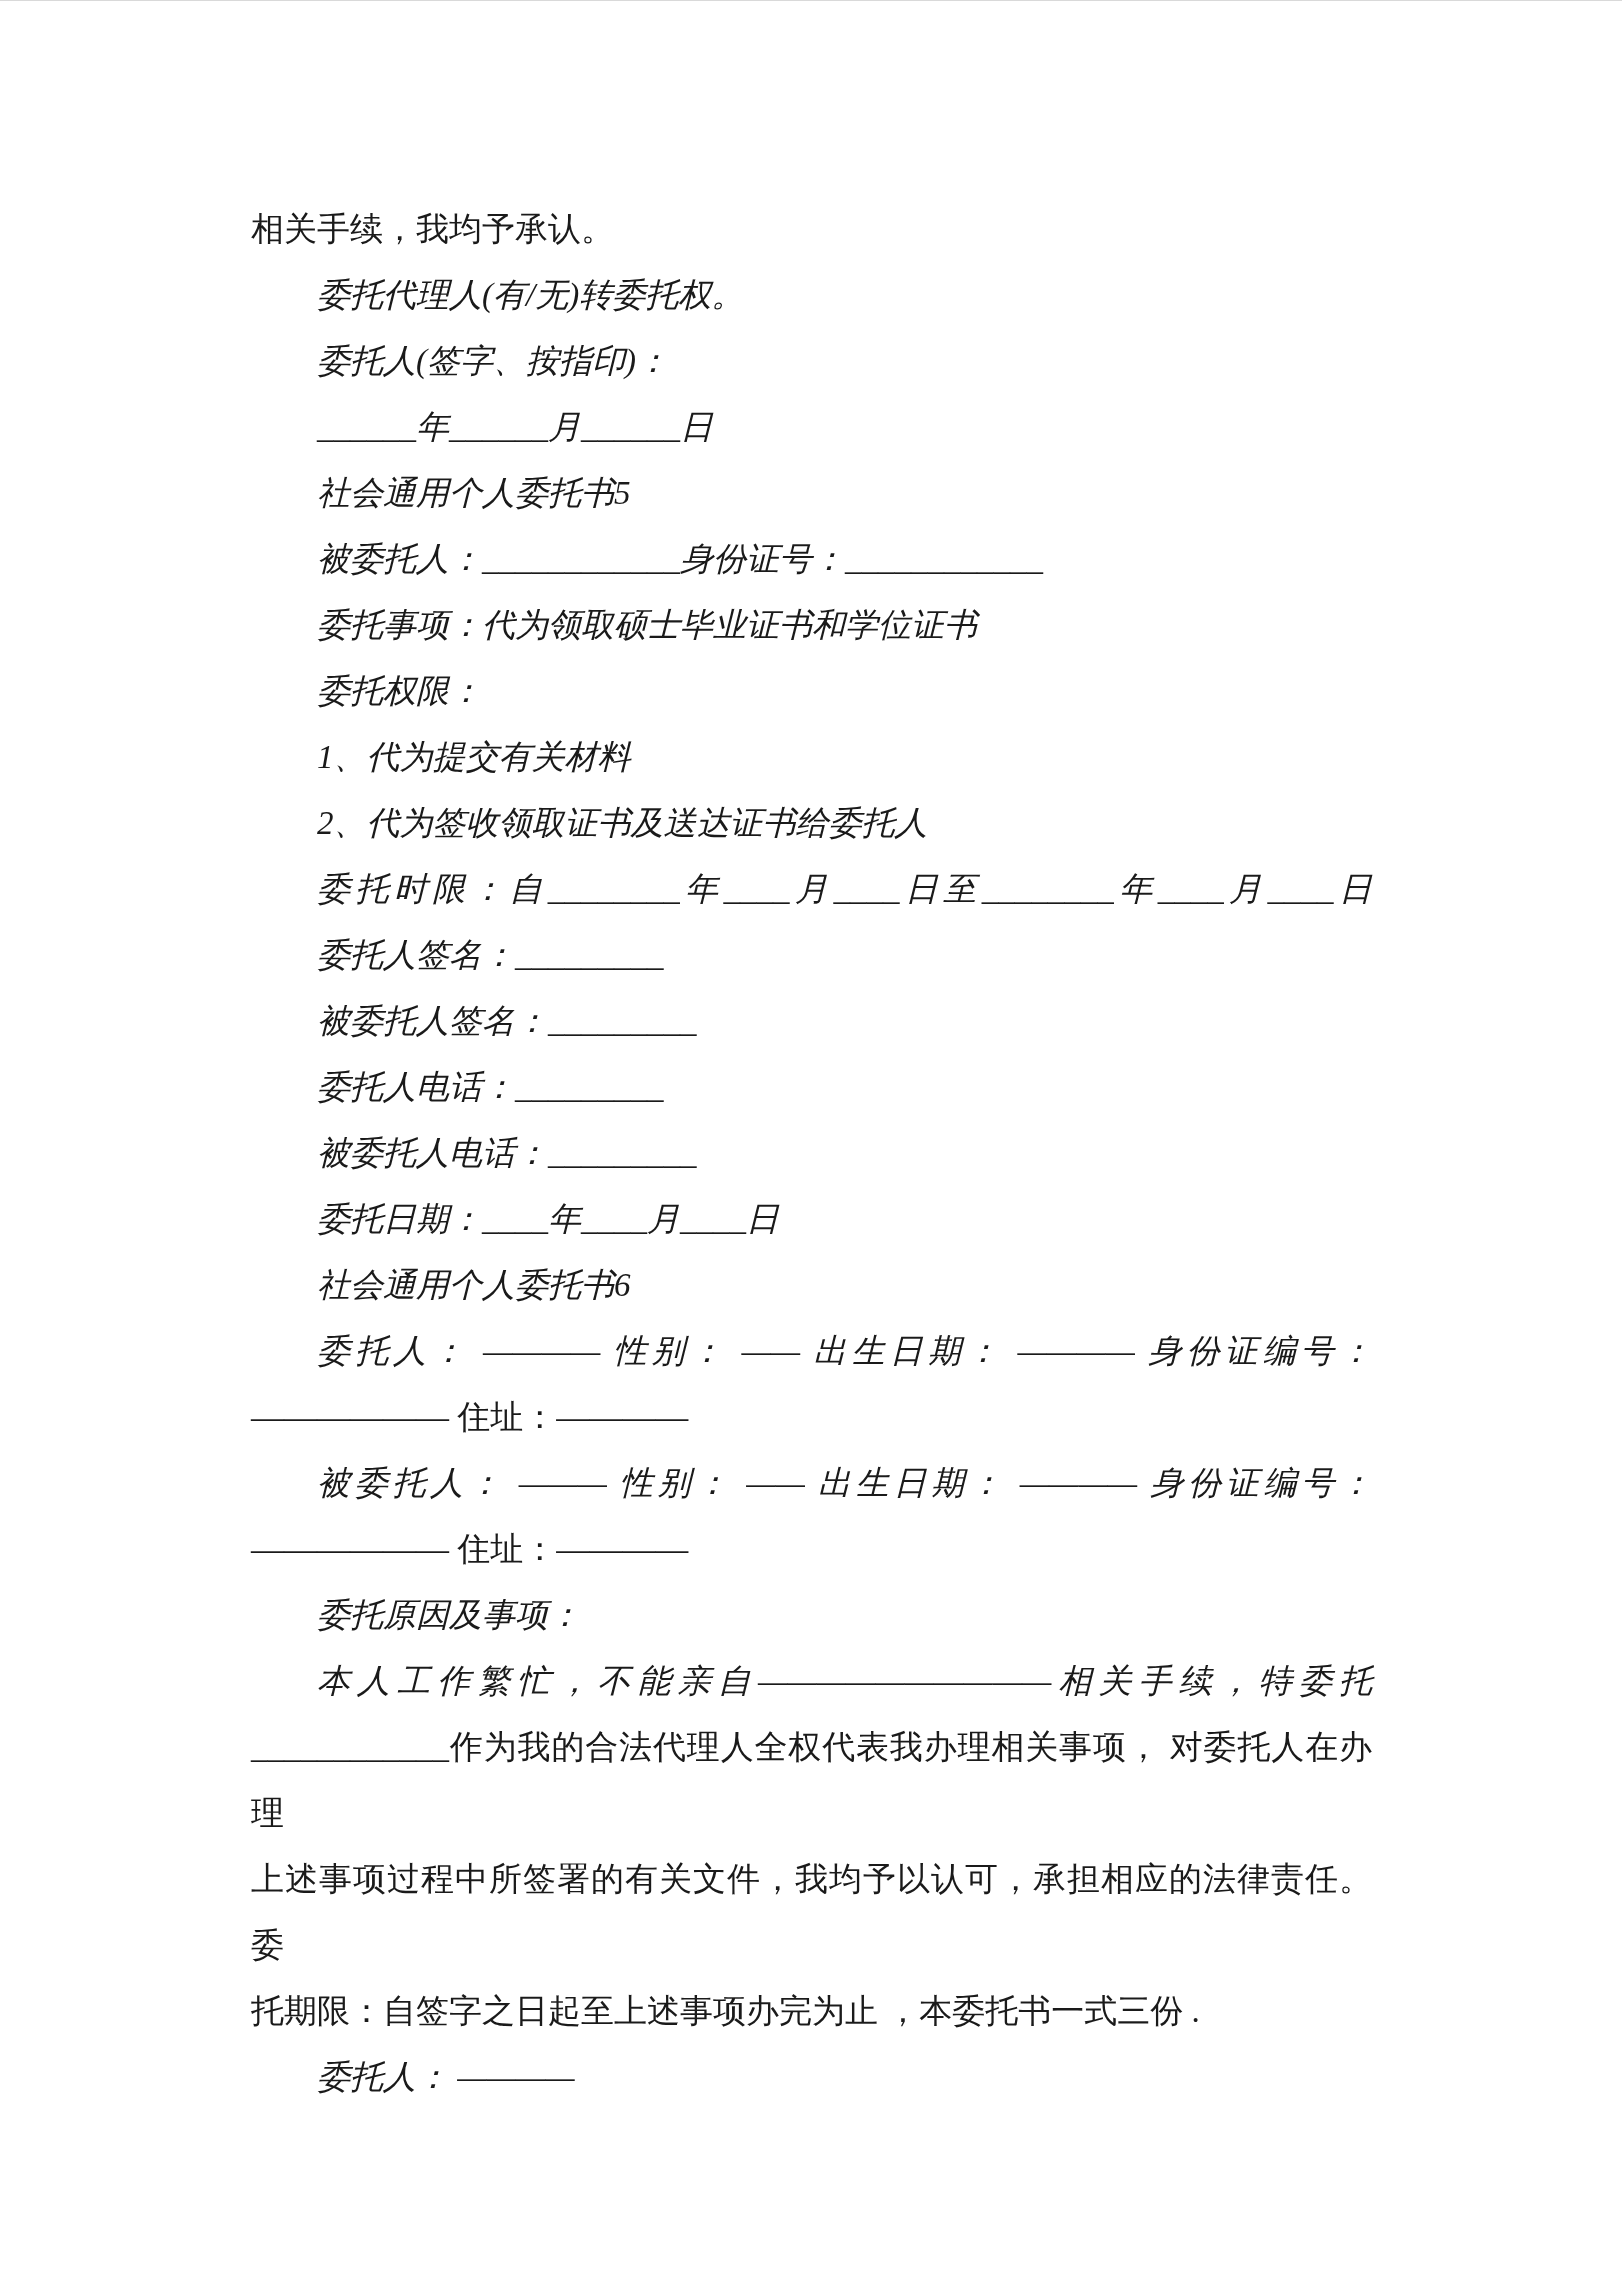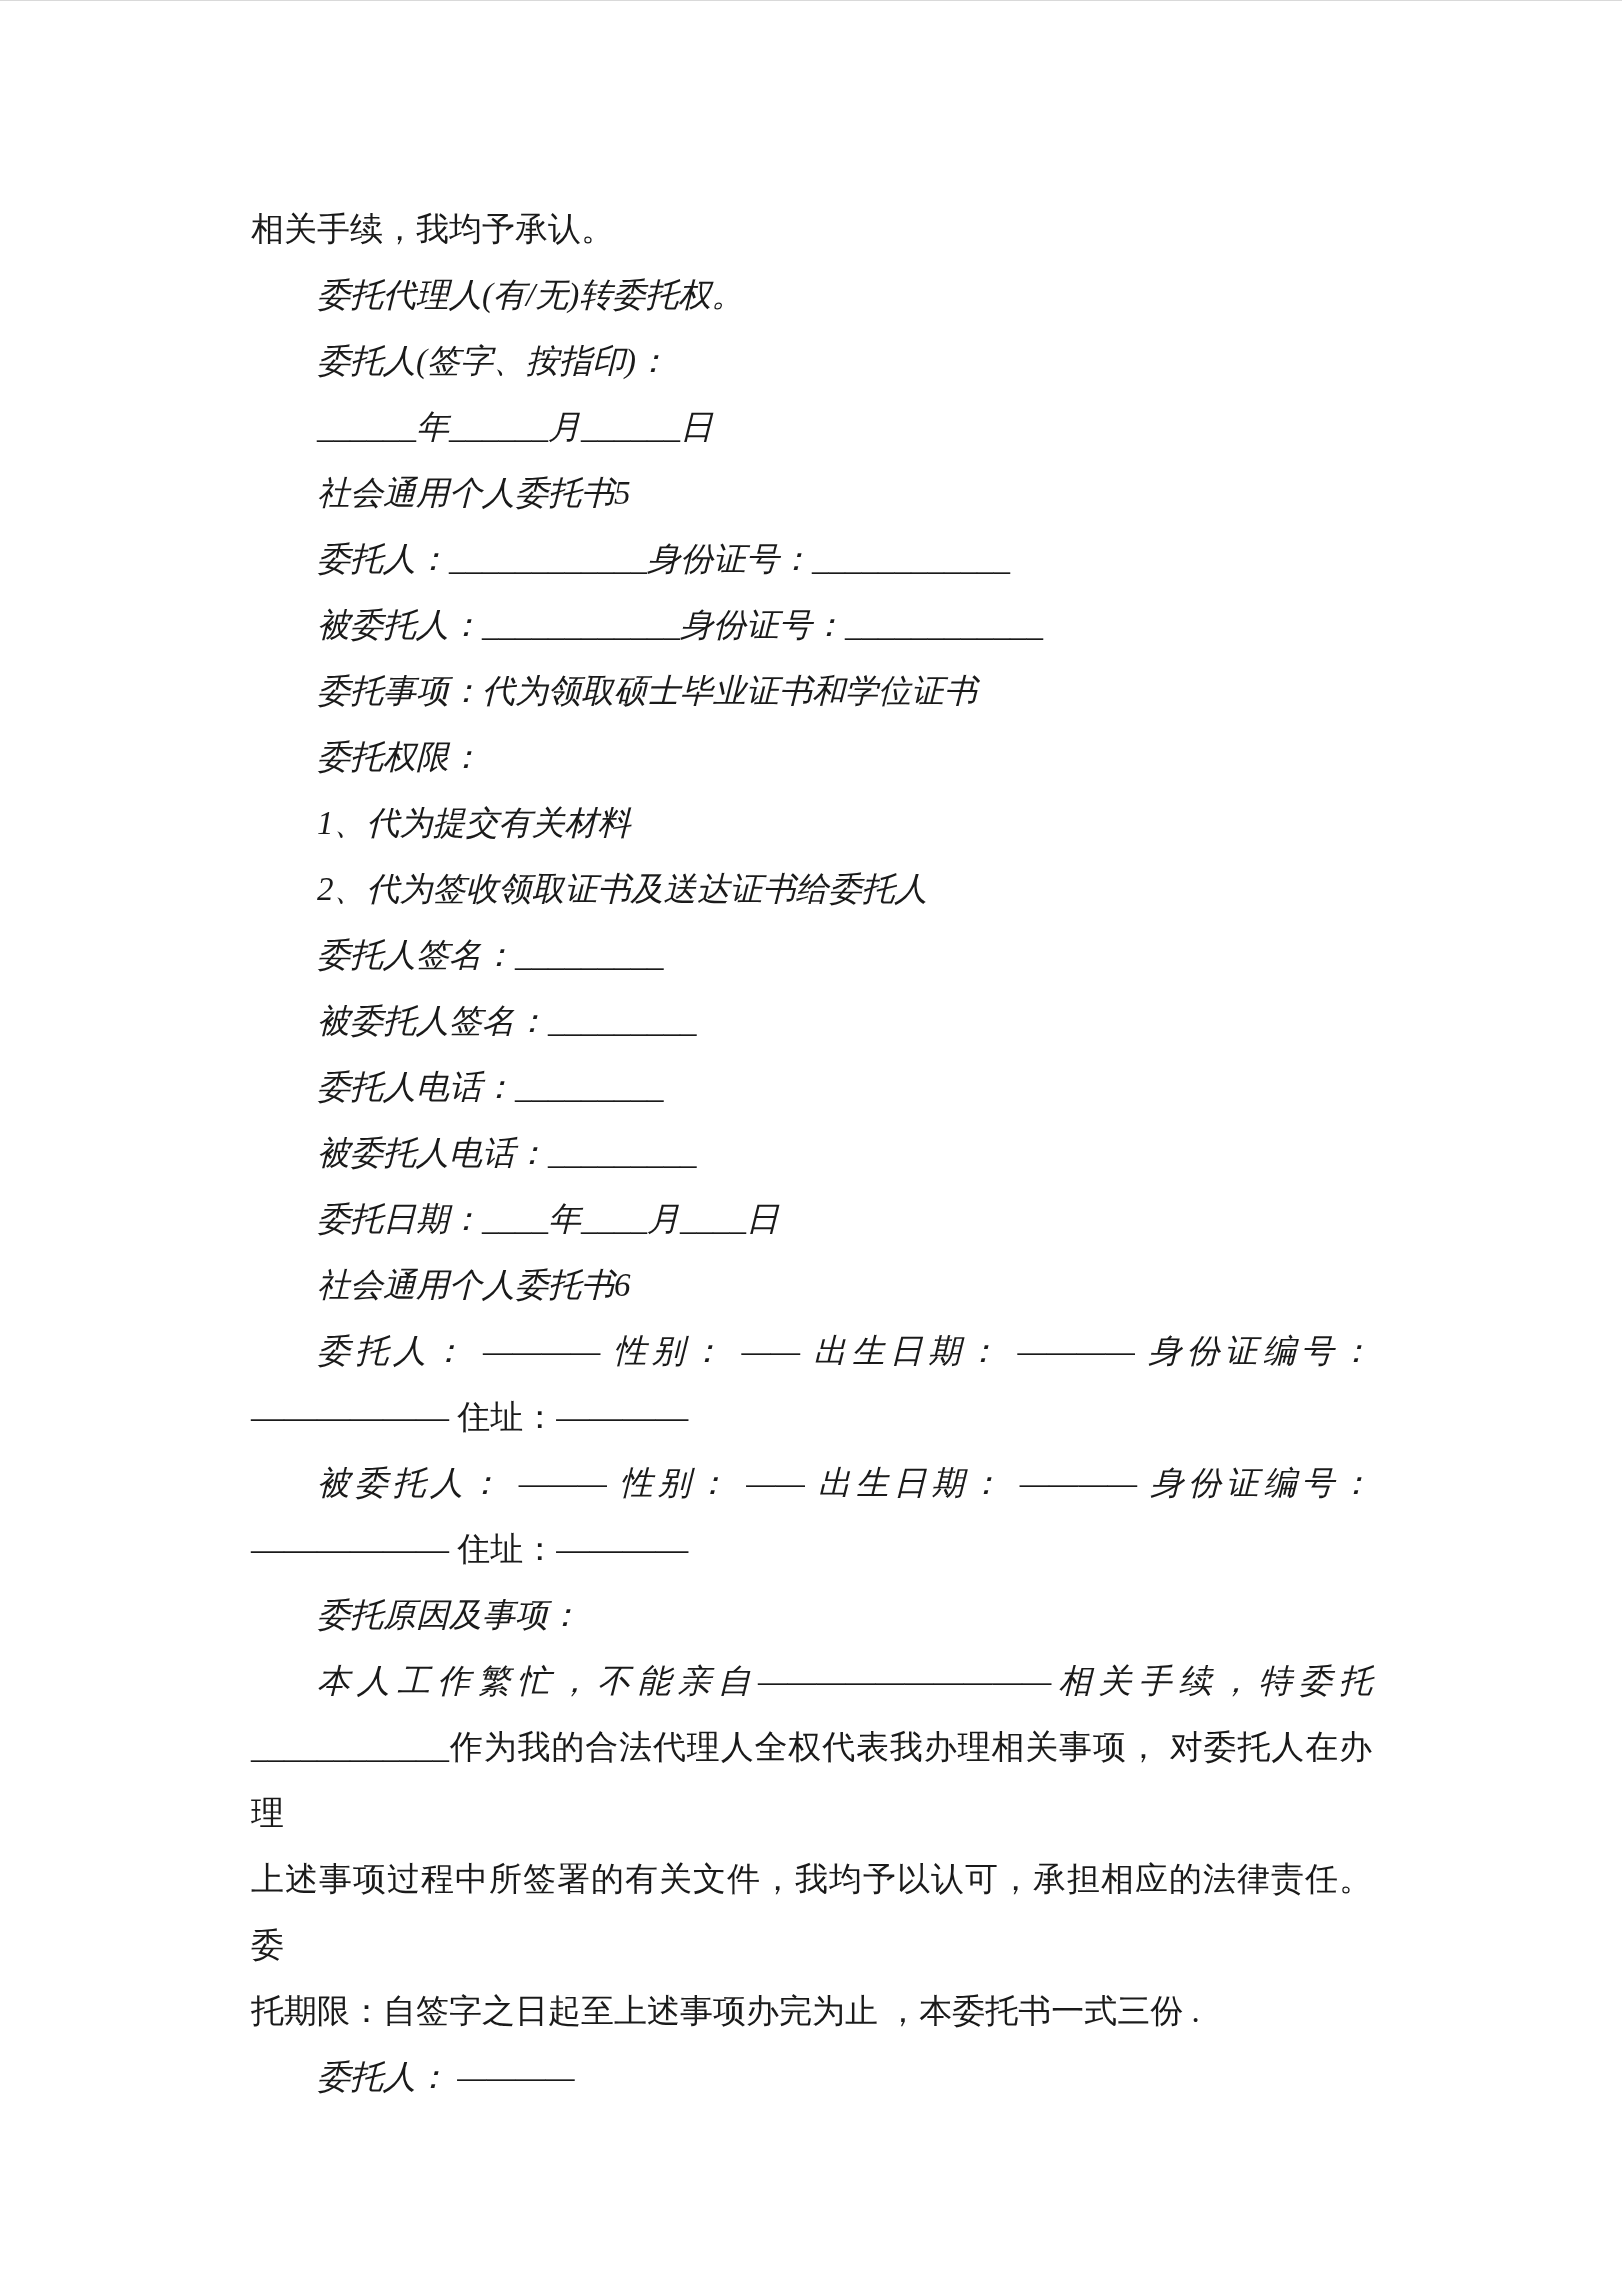--- a/index.html
+++ b/index.html
@@ -37,26 +37,26 @@
 </style>
 </head>
 <body>
 
 <div class="page">
   <p class="l">相关手续，我均予承认。</p>
   <p class="l in">委托代理人(有/无)转委托权。</p>
   <p class="l in">委托人(签字、按指印)：</p>
   <p class="l in">______年______月______日</p>
   <p class="l in">社会通用个人委托书5</p>
-  <p class="l in">委托人：____________身份证号：____________</p>
   <p class="l in">被委托人：____________身份证号：____________</p>
   <p class="l in">委托事项：代为领取硕士毕业证书和学位证书</p>
   <p class="l in">委托权限：</p>
   <p class="l in">1、代为提交有关材料</p>
   <p class="l in">2、代为签收领取证书及送达证书给委托人</p>
+  <p class="l in sp">委托时限：自________年____月____日至________年____月____日</p>
   <p class="l in">委托人签名：_________</p>
   <p class="l in">被委托人签名：_________</p>
   <p class="l in">委托人电话：_________</p>
   <p class="l in">被委托人电话：_________</p>
   <p class="l in">委托日期：____年____月____日</p>
   <p class="l in">社会通用个人委托书6</p>
   <p class="l in sp">委托人： ———— 性别： —— 出生日期： ———— 身份证编号：</p>
   <p class="l">—————— 住址：————</p>
   <p class="l in sp">被委托人： ——— 性别： —— 出生日期： ———— 身份证编号：</p>
   <p class="l">—————— 住址：————</p>

